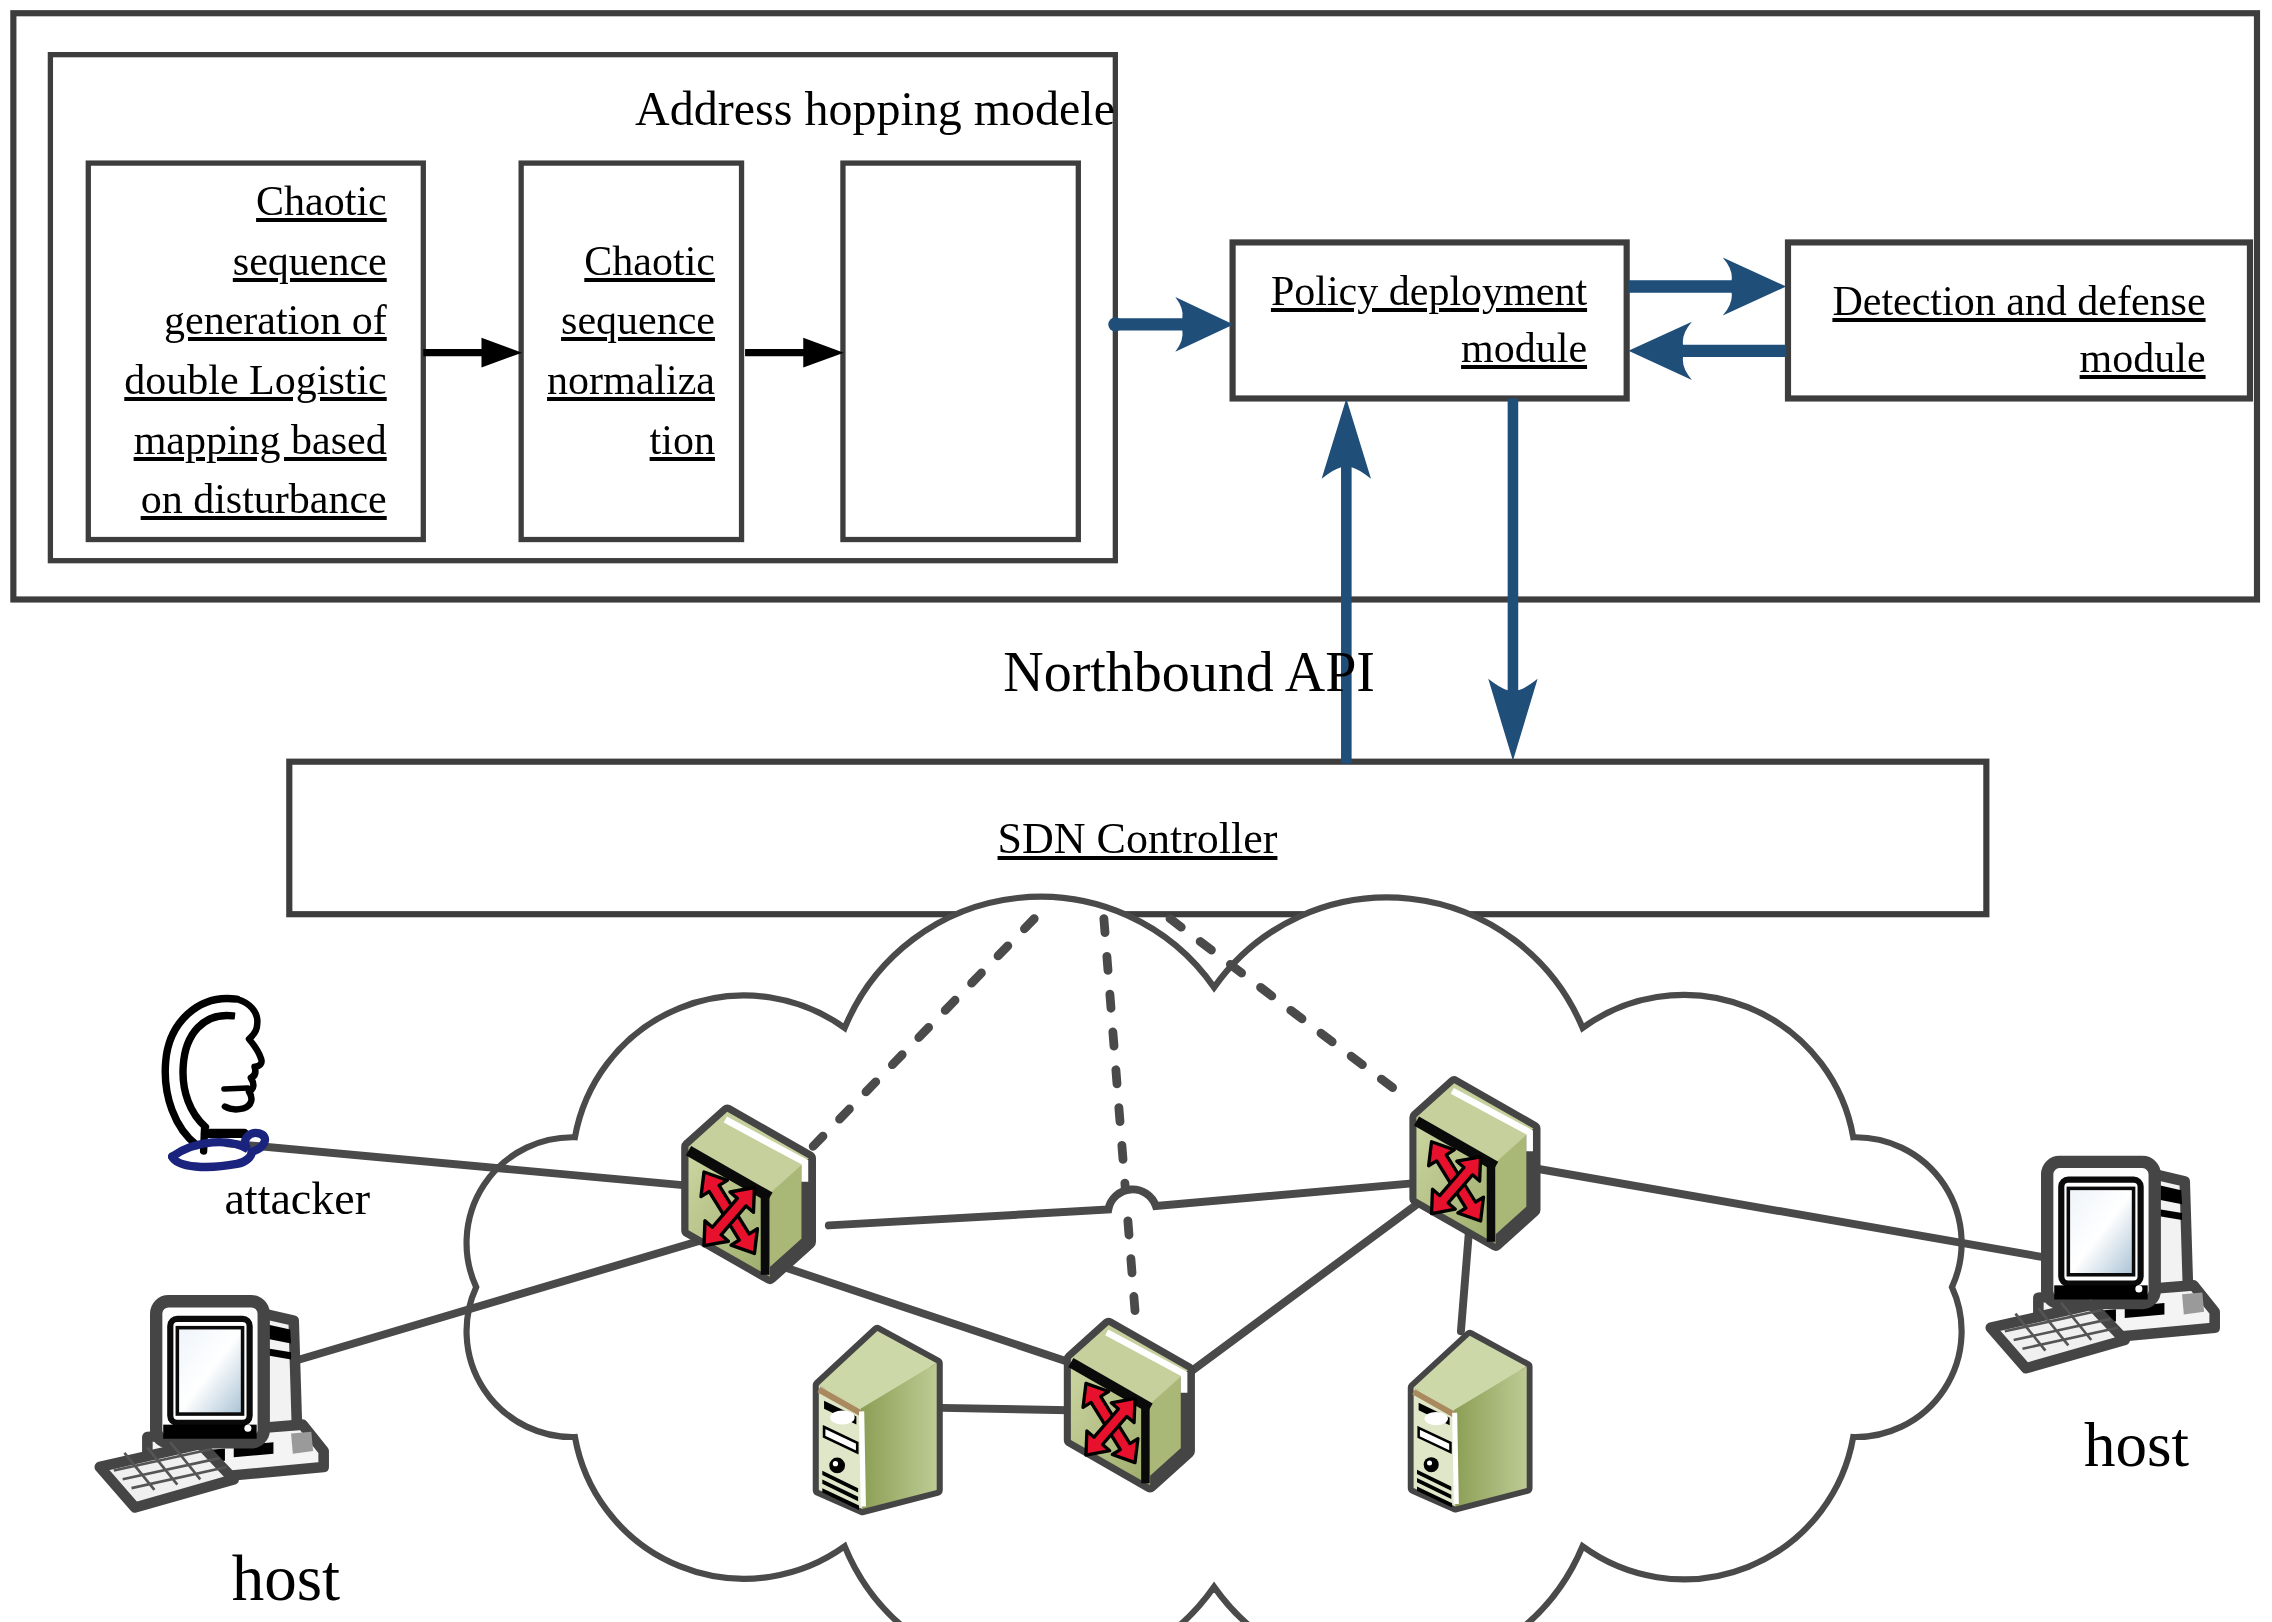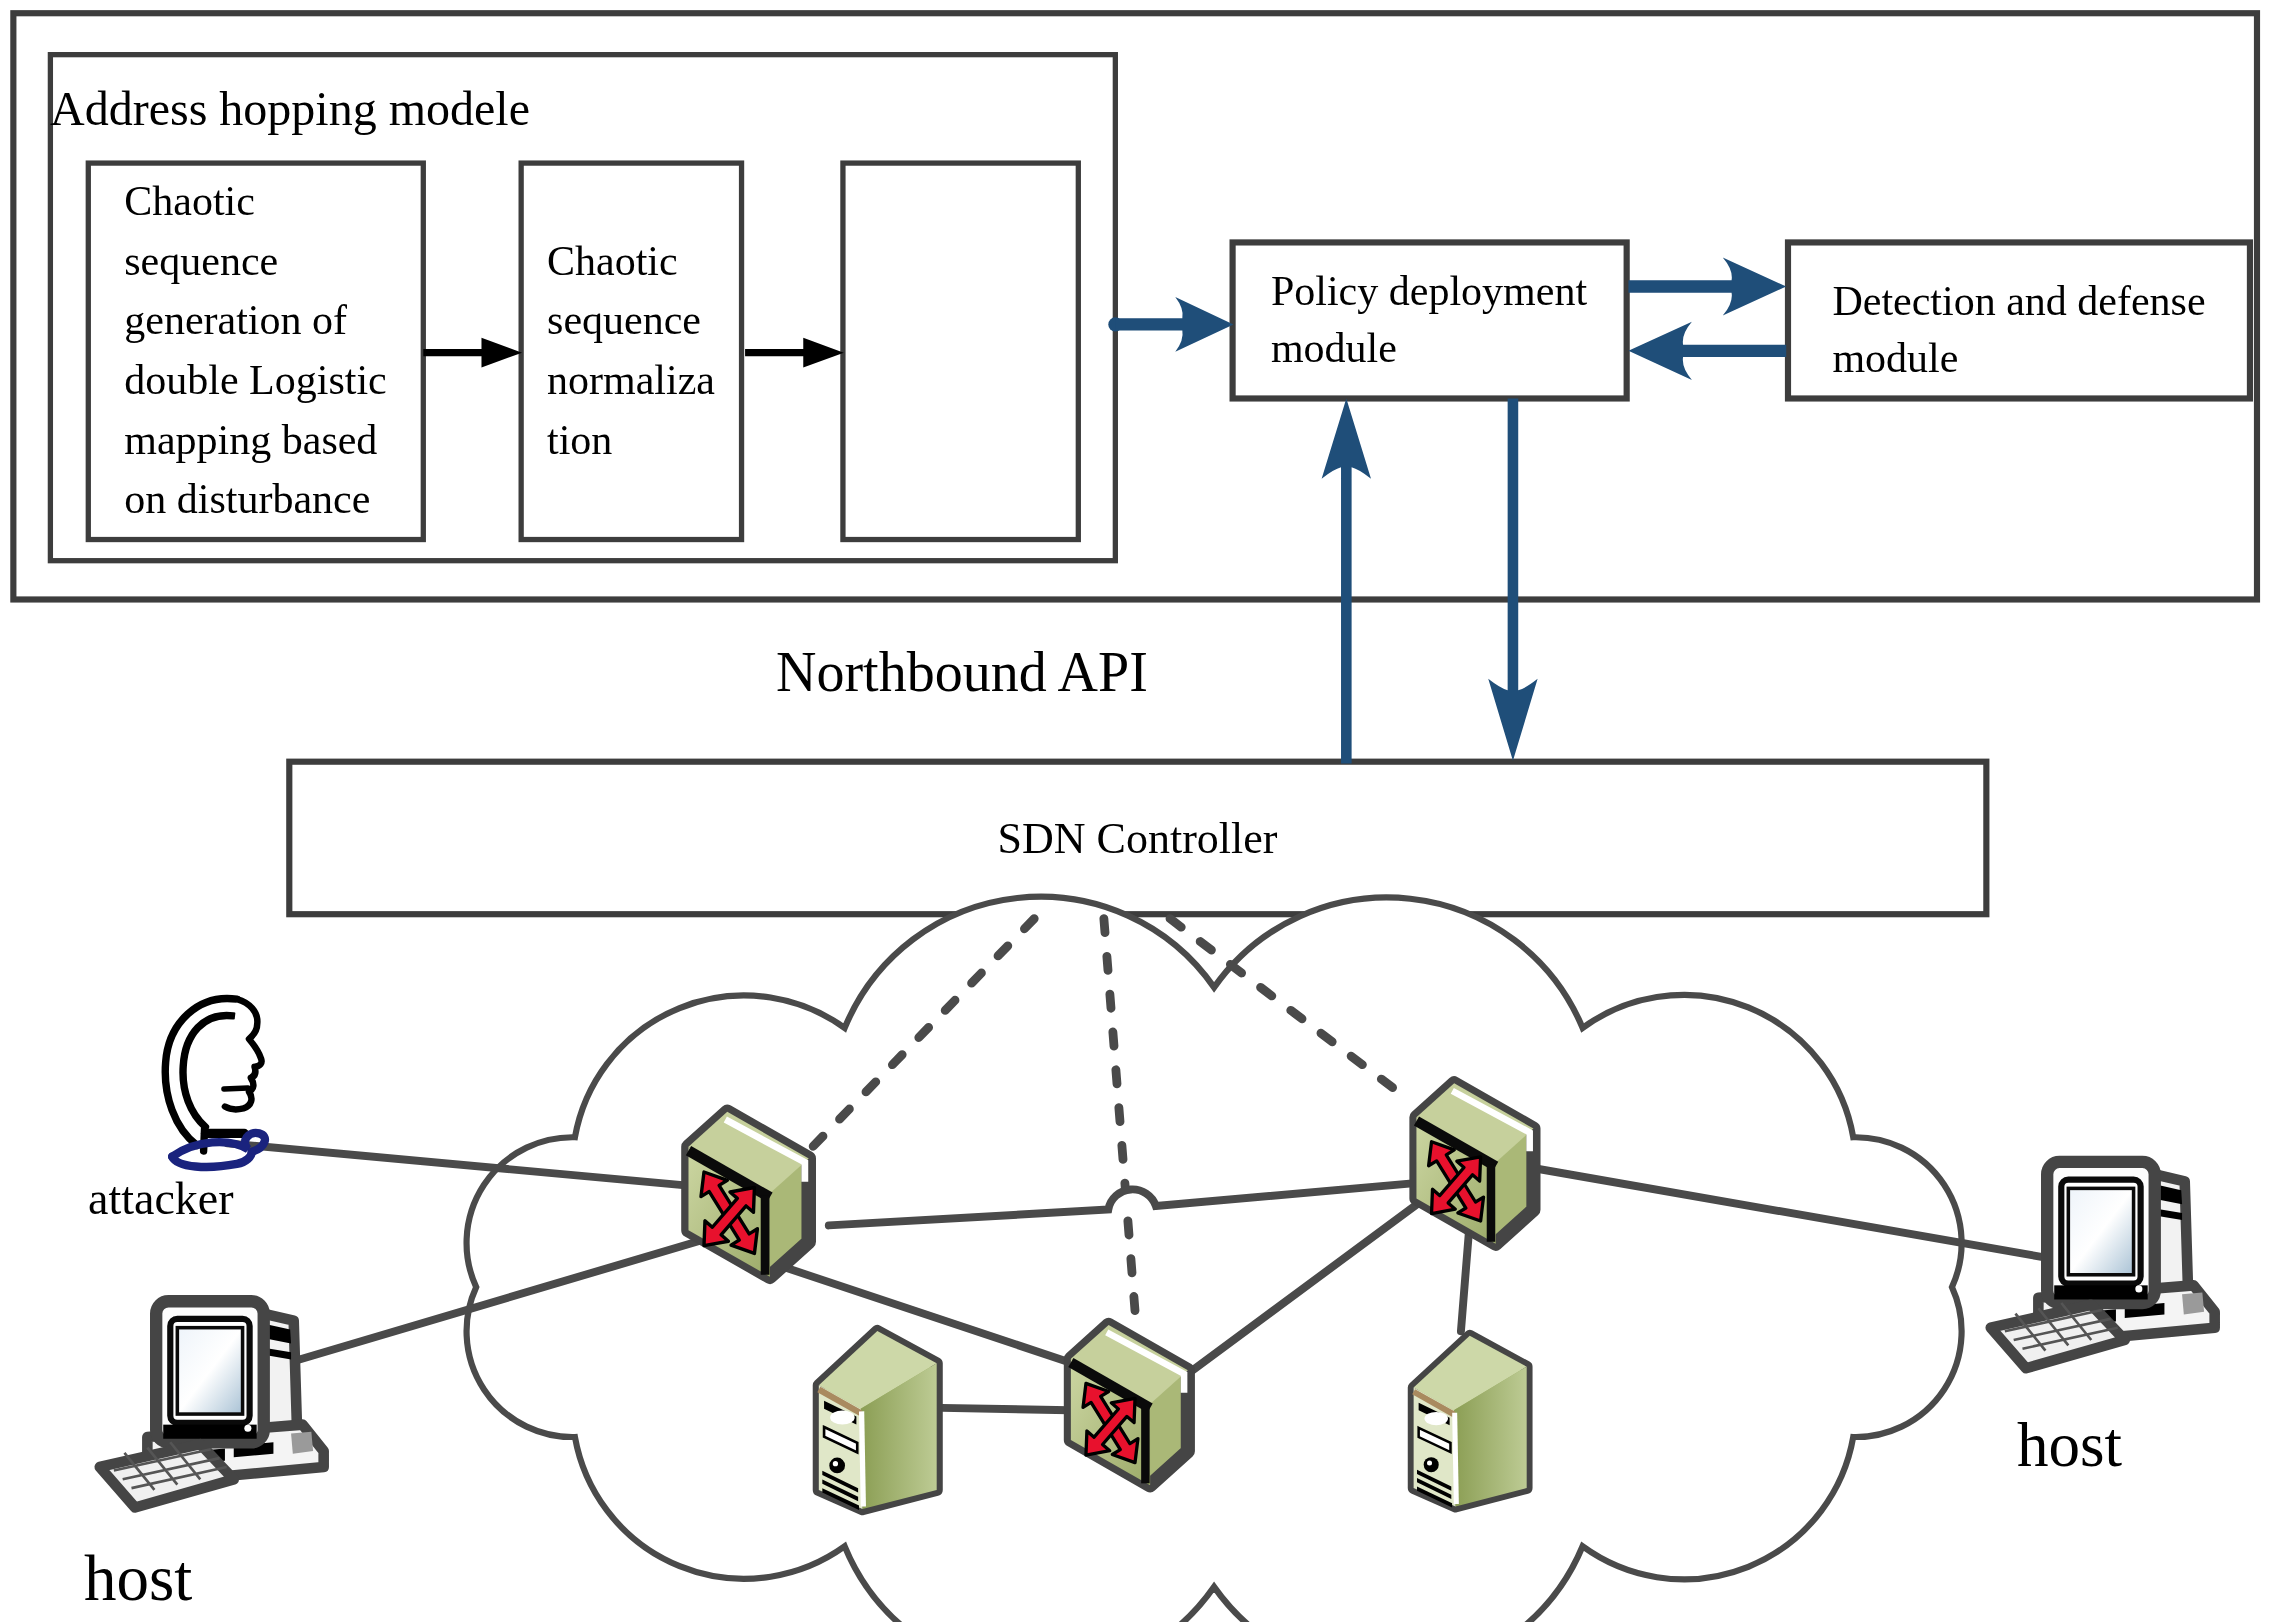--- a/index.html
+++ b/index.html
@@ -1,20 +1,20 @@
 <!DOCTYPE html>
 <html style="font-size:14px"><head>
 <meta charset="utf-8">
 <style>
   html,body{margin:0;padding:0;background:#ffffff;}
   #canvas{position:relative;width:2273px;height:1623px;background:#ffffff;overflow:hidden;
           font-family:"Liberation Serif","DejaVu Serif",serif;color:#000;}
   #shapes{position:absolute;left:0;top:0;z-index:0;}
-  .lbl{position:absolute;z-index:2;text-align:left;white-space:pre-line;color:#000;}
-  .vbox{display:flex;align-items:center;justify-content:center;}
+  .lbl{position:absolute;z-index:2;text-align:right;white-space:pre-line;color:#000;}
+  .vbox{display:flex;align-items:center;justify-content:center;text-decoration:underline;}
   
   #t-title{left:50px;top:81px;width:1065px;font-size:48px;}
   #t-box1{left:88px;top:163px;width:335px;height:376px;font-size:42px;line-height:1.42;}
   #t-box2{left:521px;top:163px;width:220px;height:376px;font-size:42px;line-height:1.42;}
   #t-box3{left:843px;top:163px;width:235px;height:376px;font-size:42px;line-height:1.42;}
   #t-policy{left:1232px;top:242px;width:394px;height:156px;font-size:42px;line-height:1.35;}
   #t-detect{left:1788px;top:252px;width:462px;height:156px;font-size:42px;line-height:1.35;}
   #t-sdn{left:289px;top:762px;width:1697px;height:153px;font-size:44px;}
   #t-nbapi{left:776px;top:640px;width:599px;font-size:56px;}
   #t-attacker{left:88px;top:1172px;width:282px;font-size:46px;}

